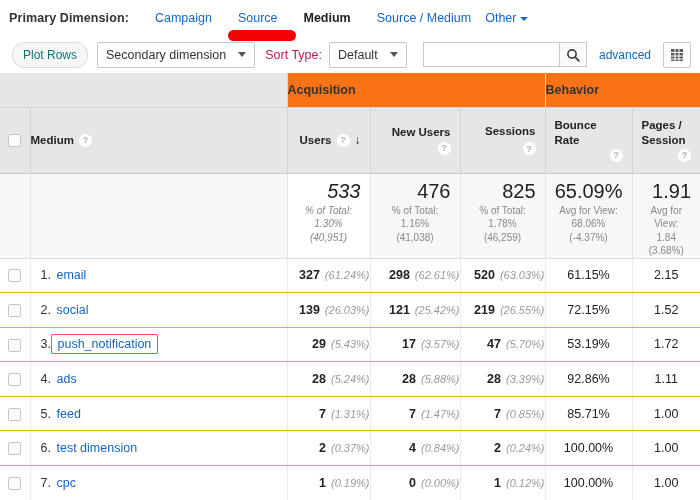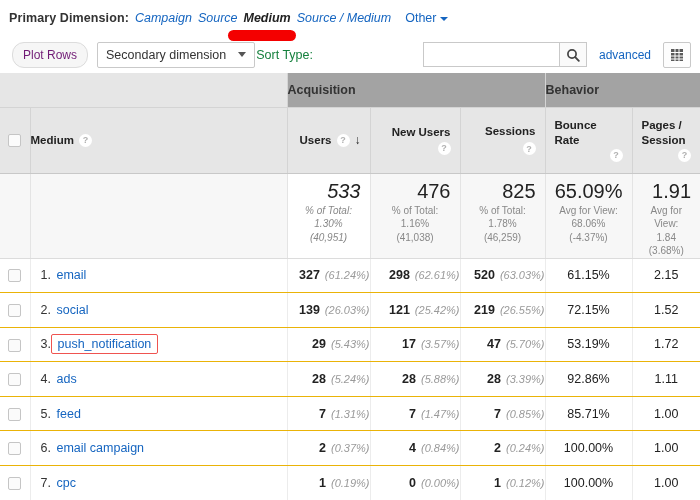--- a/index.html
+++ b/index.html
@@ -14,21 +14,21 @@
   .page { position: relative; width: 608px; height: 500px; background: #fff; }
 
   
   .dim-bar {
     position: absolute; left: 0; top: 0; width: 700px; height: 36px;
     display: flex; align-items: center; padding-left: 9px;
     font-size: 12.5px; color: #444; white-space: nowrap;
   }
   .dim-label { color: #333; font-weight: 700; letter-spacing: .1px; }
   .dim-link {
-    color: #1565c0; margin-left: 6px; cursor: pointer; text-decoration: none; font-style: italic;
+    color: #1565c0; margin-left: 26px; cursor: pointer; text-decoration: none;
   }
   .dim-link.active { color: #222; font-weight: 700; cursor: default; }
   .dim-other { color: #1565c0; margin-left: 14px; cursor: pointer; position: relative; }
   .caret {
     display: inline-block; width: 0; height: 0; margin-left: 4px;
     border-left: 4px solid transparent; border-right: 4px solid transparent;
     border-top: 4px solid #1565c0; vertical-align: middle;
   }
   
   .redmark {
@@ -43,35 +43,35 @@
   }
 
   
   .toolbar {
     position: absolute; left: 0; top: 36px; width: 700px; height: 37px;
     display: flex; align-items: center; padding-left: 12px;
   }
   .btn-plot {
     height: 26px; min-width: 72px; padding: 0 10px;
     border: 1px solid #dcdcdc; border-radius: 12px;
-    background: #f6f6f6; color: #701a75; font-size: 12px;
+    background: #f6f6f6; color: #0f766e; font-size: 12px;
     display: flex; align-items: center; justify-content: center;
   }
   .select-box {
     height: 26px; margin-left: 9px; padding: 0 8px;
     border: 1px solid #c9c9c9; border-radius: 2px; background: #fff;
     color: #333; font-size: 12.5px; display: flex; align-items: center;
     cursor: pointer;
   }
   .select-box .arrow {
     width: 0; height: 0; margin-left: 12px;
     border-left: 4px solid transparent; border-right: 4px solid transparent;
     border-top: 5px solid #555;
   }
-  .sort-label { margin-left: 1px; font-size: 12.5px; color: #15803d; }
+  .sort-label { margin-left: 10px; font-size: 12.5px; color: #be185d; }
   .select-default { margin-left: 7px; min-width: 74px; }
   .search-wrap { margin-left: auto; display: flex; align-items: center; }
   .search-input {
     width: 136px; height: 25px; border: 1px solid #c9c9c9; border-right: none;
     background: #fff; outline: none; font-size: 12px; padding: 0 6px;
     font-family: "Liberation Sans", sans-serif;
   }
   .search-btn {
     width: 28px; height: 25px; border: 1px solid #c9c9c9; background: #fafafa;
     display: flex; align-items: center; justify-content: center; cursor: pointer;
@@ -82,21 +82,21 @@
     border: 1px solid #c9c9c9; border-radius: 2px; background: #fdfdfd;
     display: flex; align-items: center; justify-content: center; cursor: pointer;
   }
 
   
   .table { position: absolute; left: 0; top: 73px; width: 700px; }
   .tbl { border-collapse: collapse; width: 700px; table-layout: fixed; }
   .tbl td, .tbl th { padding: 0; margin: 0; }
 
   .grp-row td {
-    background: #a3a3a3; height: 34px; border-bottom: 1px solid #d4d4d4;
+    background: #f97316; height: 34px; border-bottom: 1px solid #d4d4d4;
     font-size: 12.5px; font-weight: 700; color: #333;
     vertical-align: middle;
   }
   .grp-acq { padding-left: 10px; border-left: 1px solid #d4d4d4; }
   .grp-beh { padding-left: 10px; border-left: 1px solid #d4d4d4; }
   .grp-blank { background: #e6e6e6 !important; border-bottom: 1px solid #d4d4d4; }
 
   .hdr-row td {
     background: #e6e6e6; height: 66px; border-bottom: 1px solid #c8c8c8;
     font-size: 11.5px; font-weight: 700; color: #222; vertical-align: middle;
@@ -163,20 +163,24 @@
   <div class="tooltip-notch"></div>
   <div class="redmark"></div>
 
   <div class="toolbar">
     <div class="btn-plot">Plot Rows</div>
     <div class="select-box">
       <span>Secondary dimension</span>
       <i class="arrow"></i>
     </div>
     <span class="sort-label">Sort Type:</span>
+    <div class="select-box select-default">
+      <span>Default</span>
+      <i class="arrow"></i>
+    </div>
     <div class="search-wrap">
       <input class="search-input" type="text" value="" placeholder="" style="">
       <div class="search-btn">
         <svg width="14" height="14" viewBox="0 0 14 14">
           <circle cx="6" cy="6" r="4.1" fill="none" stroke="#444" stroke-width="1.7"></circle>
           <line x1="9.2" y1="9.2" x2="12.8" y2="12.8" stroke="#444" stroke-width="1.9" stroke-linecap="round"></line>
         </svg>
       </div>
       <a class="adv-link">advanced</a>
       <div class="grid-btn">
@@ -343,21 +347,21 @@
             <td class="cb-cell"><span class="chk"></span></td>
             <td class="lbl-cell sep"><span class="idx">5.</span><a class="row-link">feed</a></td>
             <td class="num-cell sep"><span class="num-main">7</span><span class="num-pct">(1.31%)</span></td>
             <td class="num-cell sep"><span class="num-main">7</span><span class="num-pct">(1.47%)</span></td>
             <td class="num-cell sep"><span class="num-main">7</span><span class="num-pct">(0.85%)</span></td>
             <td class="plain-cell sep">85.71%</td>
             <td class="plain-cell sep">1.00</td>
           </tr>
           <tr class="data-row">
             <td class="cb-cell"><span class="chk"></span></td>
-            <td class="lbl-cell sep"><span class="idx">6.</span><a class="row-link">email campaign</a></td>
+            <td class="lbl-cell sep"><span class="idx">6.</span><a class="row-link">test dimension</a></td>
             <td class="num-cell sep"><span class="num-main">2</span><span class="num-pct">(0.37%)</span></td>
             <td class="num-cell sep"><span class="num-main">4</span><span class="num-pct">(0.84%)</span></td>
             <td class="num-cell sep"><span class="num-main">2</span><span class="num-pct">(0.24%)</span></td>
             <td class="plain-cell sep">100.00%</td>
             <td class="plain-cell sep">1.00</td>
           </tr>
           <tr class="data-row">
             <td class="cb-cell"><span class="chk"></span></td>
             <td class="lbl-cell sep"><span class="idx">7.</span><a class="row-link">cpc</a></td>
             <td class="num-cell sep"><span class="num-main">1</span><span class="num-pct">(0.19%)</span></td>

